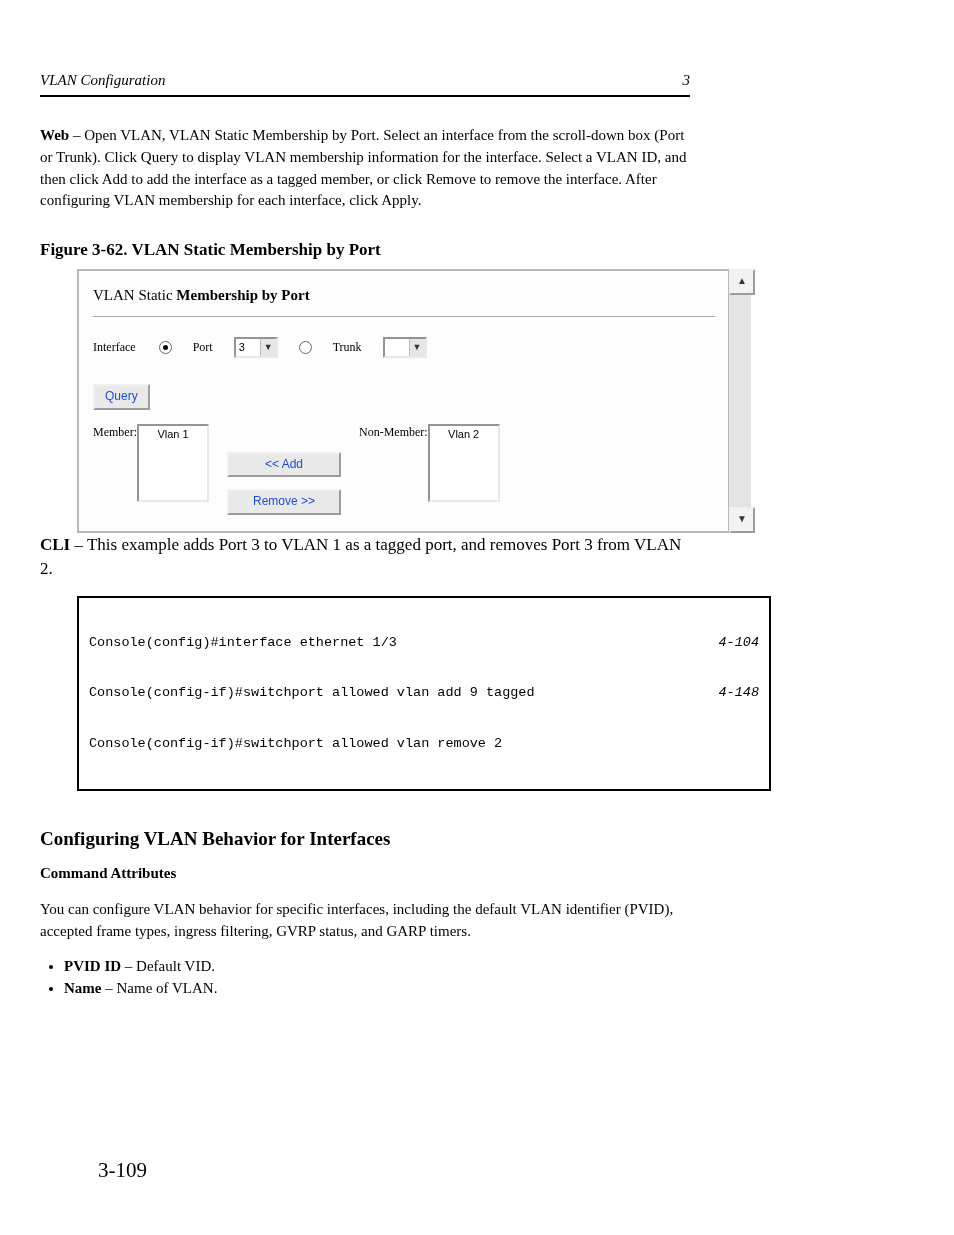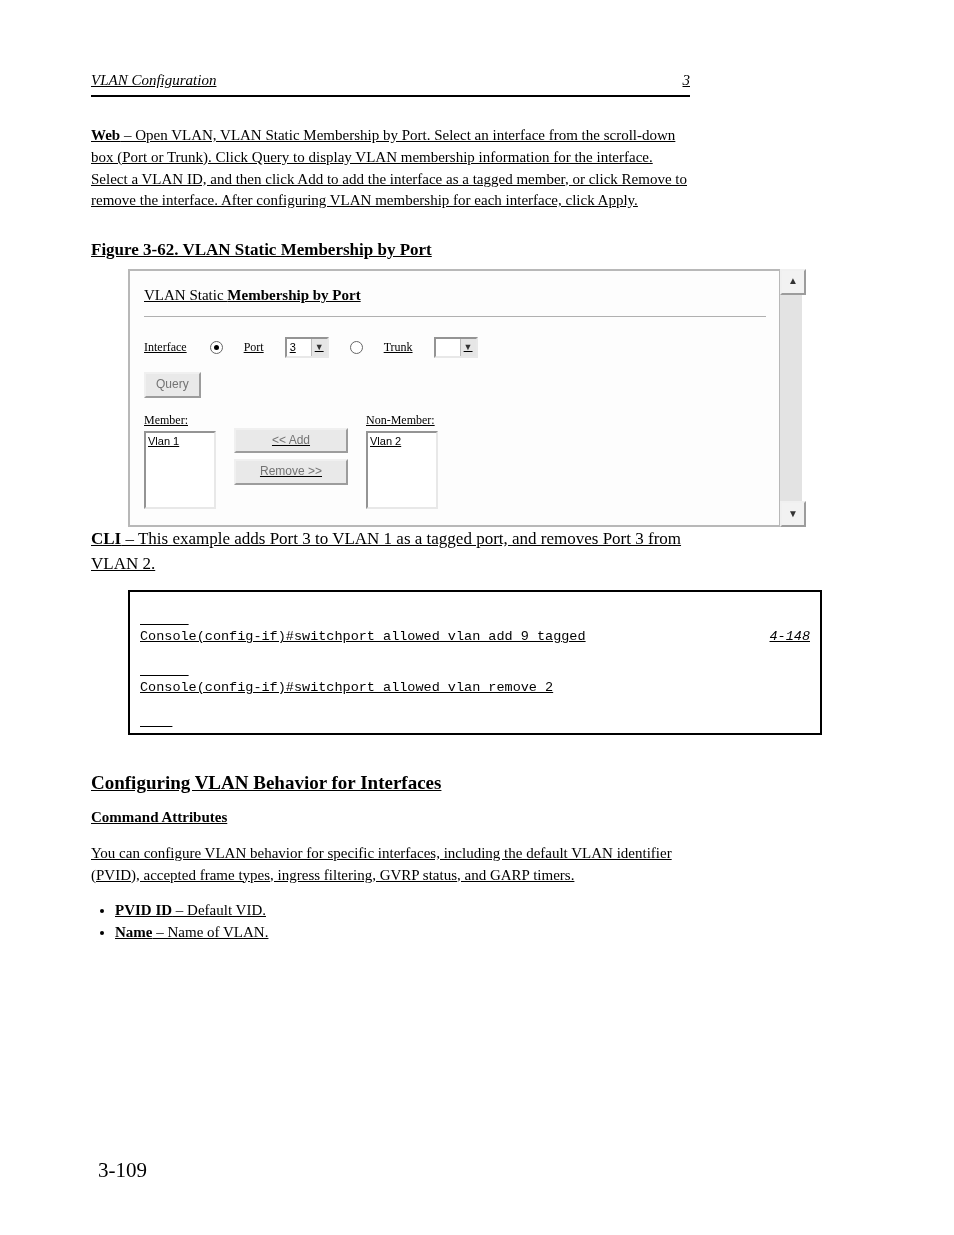--- a/index.html
+++ b/index.html
@@ -6,23 +6,22 @@
     margin: 0;
     padding: 0;
     background: #ffffff;
     font-family: Arial, Helvetica, sans-serif;
     color: #000;
   }
   .page {
     width: 788px;
     height: 1235px;
     box-sizing: border-box;
-    padding: 72px 98px 60px 91px;
+    padding: 72px 98px 60px 40px;
     position: relative;
-    text-decoration: underline;
   }
   .running-header {
     display: flex;
     justify-content: space-between;
     align-items: baseline;
     font-style: italic;
     font-family: "Times New Roman", Times, serif;
     font-size: 15px;
     margin-bottom: 6px;
   }
@@ -144,46 +143,47 @@
     display:flex; align-items:center; justify-content:center;
     font-size:9px; color:#333;
   }
   .ui-button {
     display:inline-block;
     font-size:12px;
     font-family: Arial, sans-serif;
     padding: 2px 10px;
     background: #e9e9e9;
     border: 2px outset #f0f0f0;
-    color:#737373;
+    color:#1d4ed8;
+    margin-top:12px;
   }
   .lists-row {
     display:flex;
     align-items:flex-start;
     gap: 18px;
     margin-top: 14px;
   }
-  .list-col { display:flex; flex-direction:column; }
+  .list-col { display:flex; }
   .list-label {
     font-size:12px;
     margin-bottom:2px;
   }
   .list-box {
     border: 2px inset #e8e8e8;
     background:#fff;
     width: 64px;
     height: 72px;
     font-size:11px;
     font-family: Arial, sans-serif;
     padding: 1px 2px;
+    text-align: center;
   }
   .btn-stack {
     display:flex;
     flex-direction:column;
-    gap:6px;
     margin-top:16px;
   }
   .btn-stack .ui-button { min-width: 90px; text-align:center; }
 
   
   .cli-box {
     width: 670px;
     margin-left: 37px;
     border: 2px solid #000;
     padding: 3px 10px;
@@ -281,20 +281,21 @@
           </div>
         </div>
       </div>
     </div>
 
     <p class="cli-caption">
       <span class="bold">CLI</span><span> – This example adds Port 3 to VLAN 1 as a tagged port, and removes Port 3 from VLAN 2.</span>
     </p>
 
     <div class="cli-box">
+      <div class="cli-line"><span>Console(config)#interface ethernet 1/3</span><span class="cli-ref">4-104</span></div>
       <div class="cli-line"><span>Console(config-if)#switchport allowed vlan add 9 tagged</span><span class="cli-ref">4-148</span></div>
       <div class="cli-line"><span>Console(config-if)#switchport allowed vlan remove 2</span><span class="cli-ref"></span></div>
     </div>
 
     <div class="section-head">Configuring VLAN Behavior for Interfaces</div>
     <p><span class="bold">Command Attributes</span></p>
 
     <p>You can configure VLAN behavior for specific interfaces, including the default VLAN identifier (PVID), accepted frame types, ingress filtering, GVRP status, and GARP timers.</p>
     <ul>
       <li><span class="bold">PVID ID</span><span> – Default VID.</span></li>

